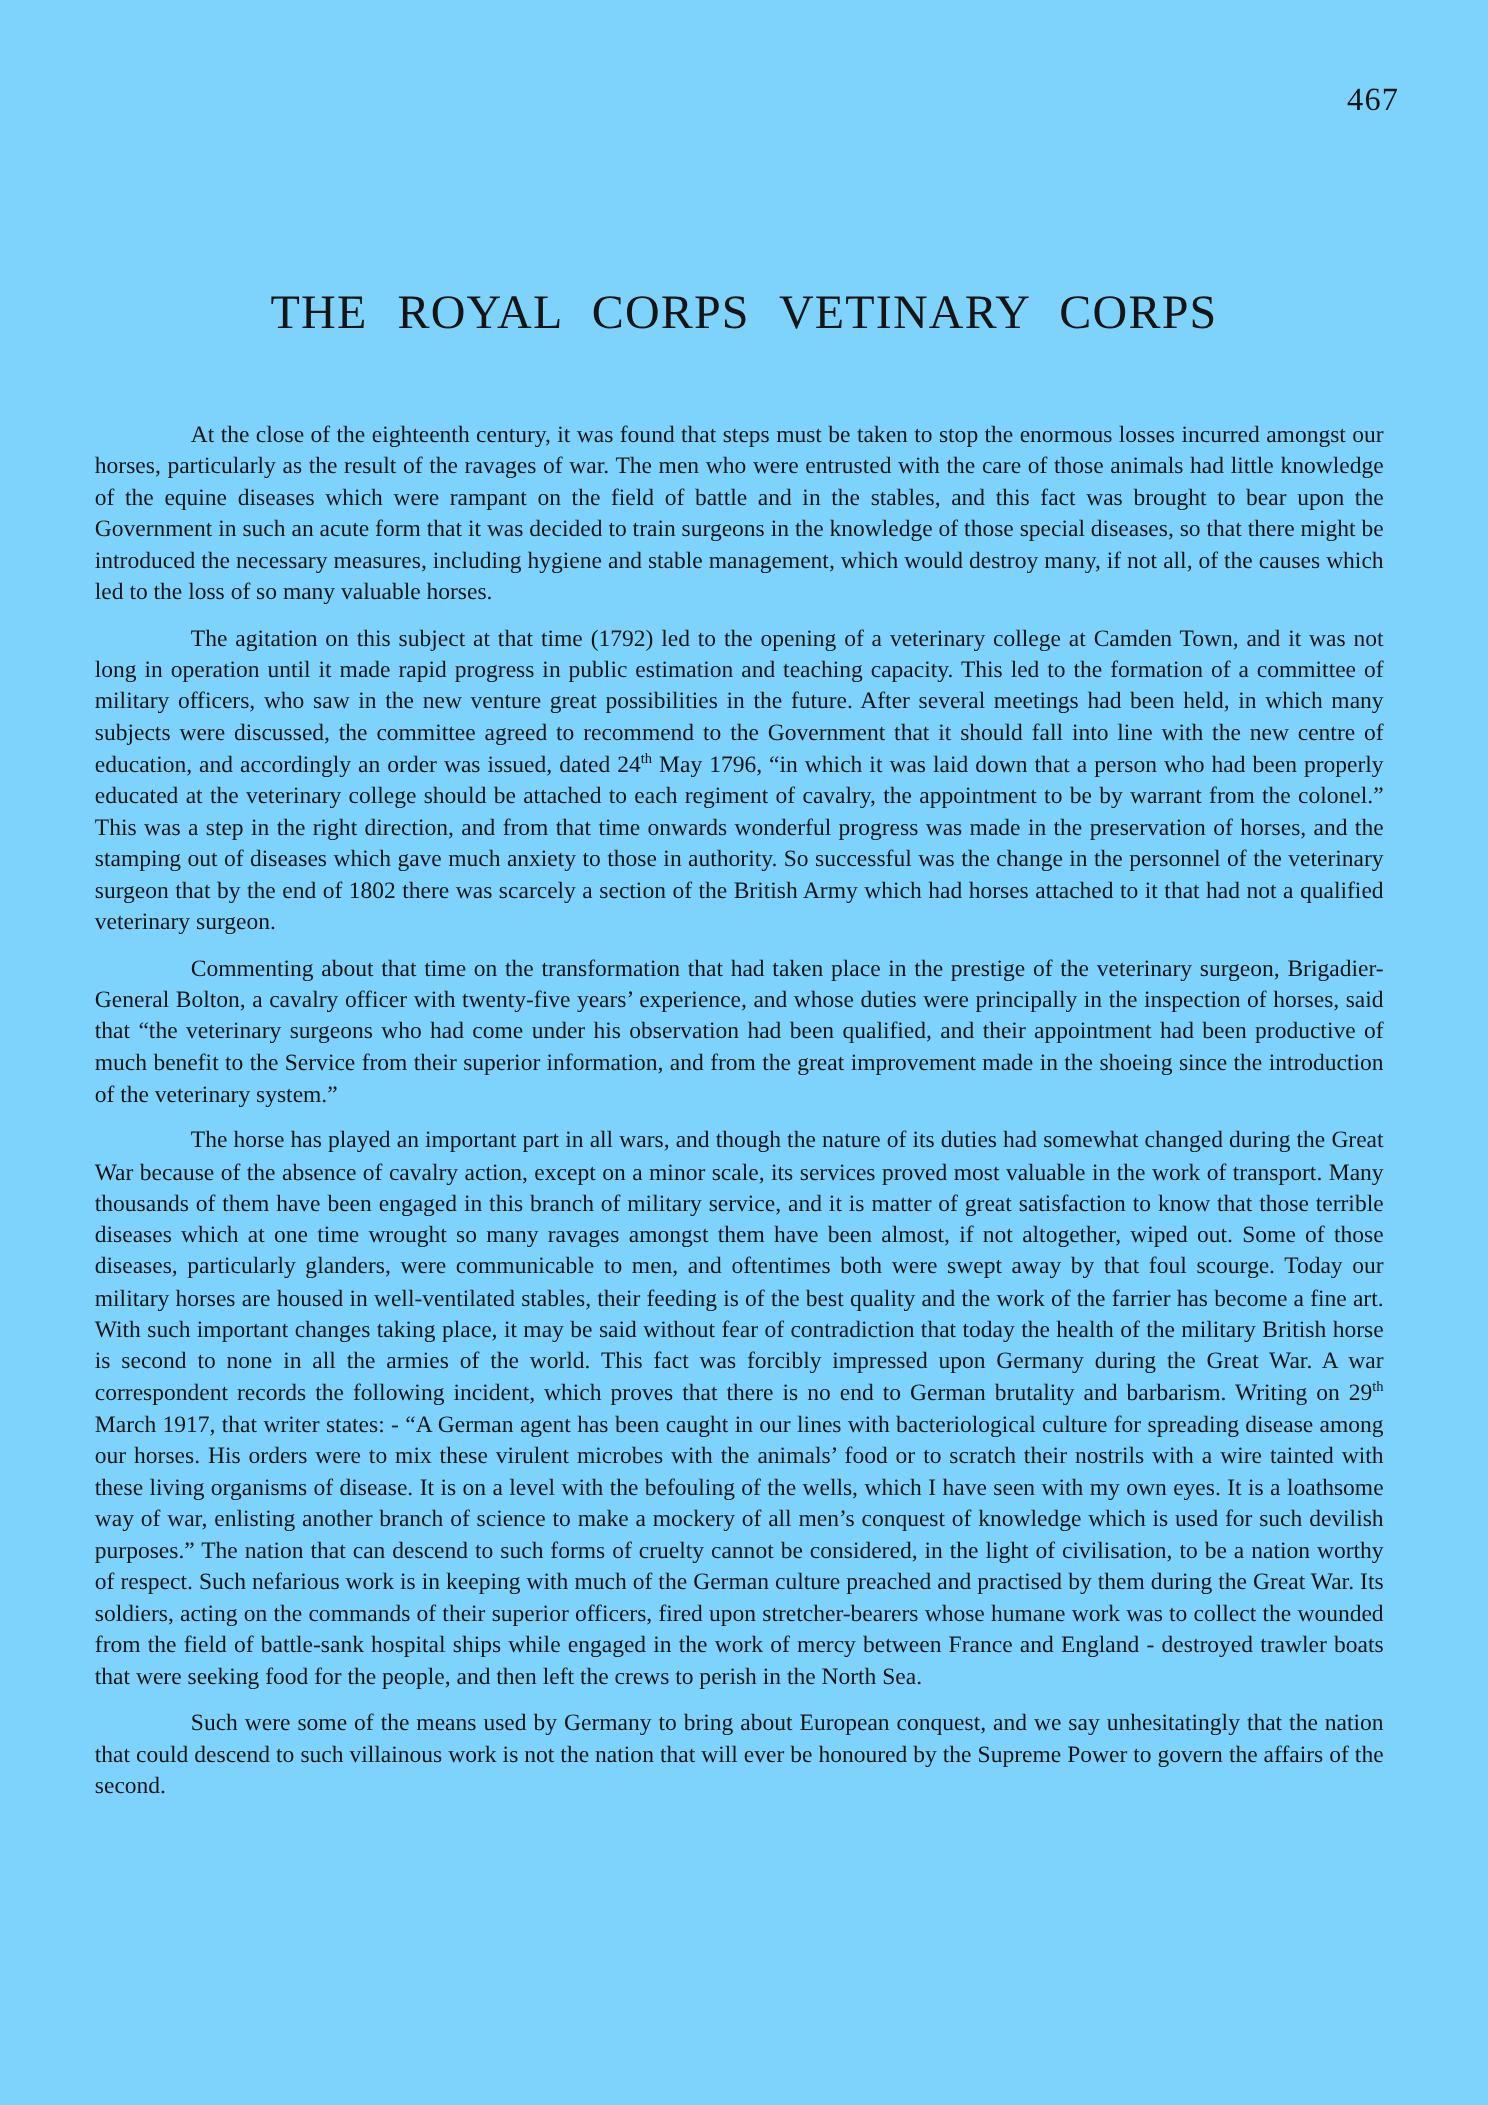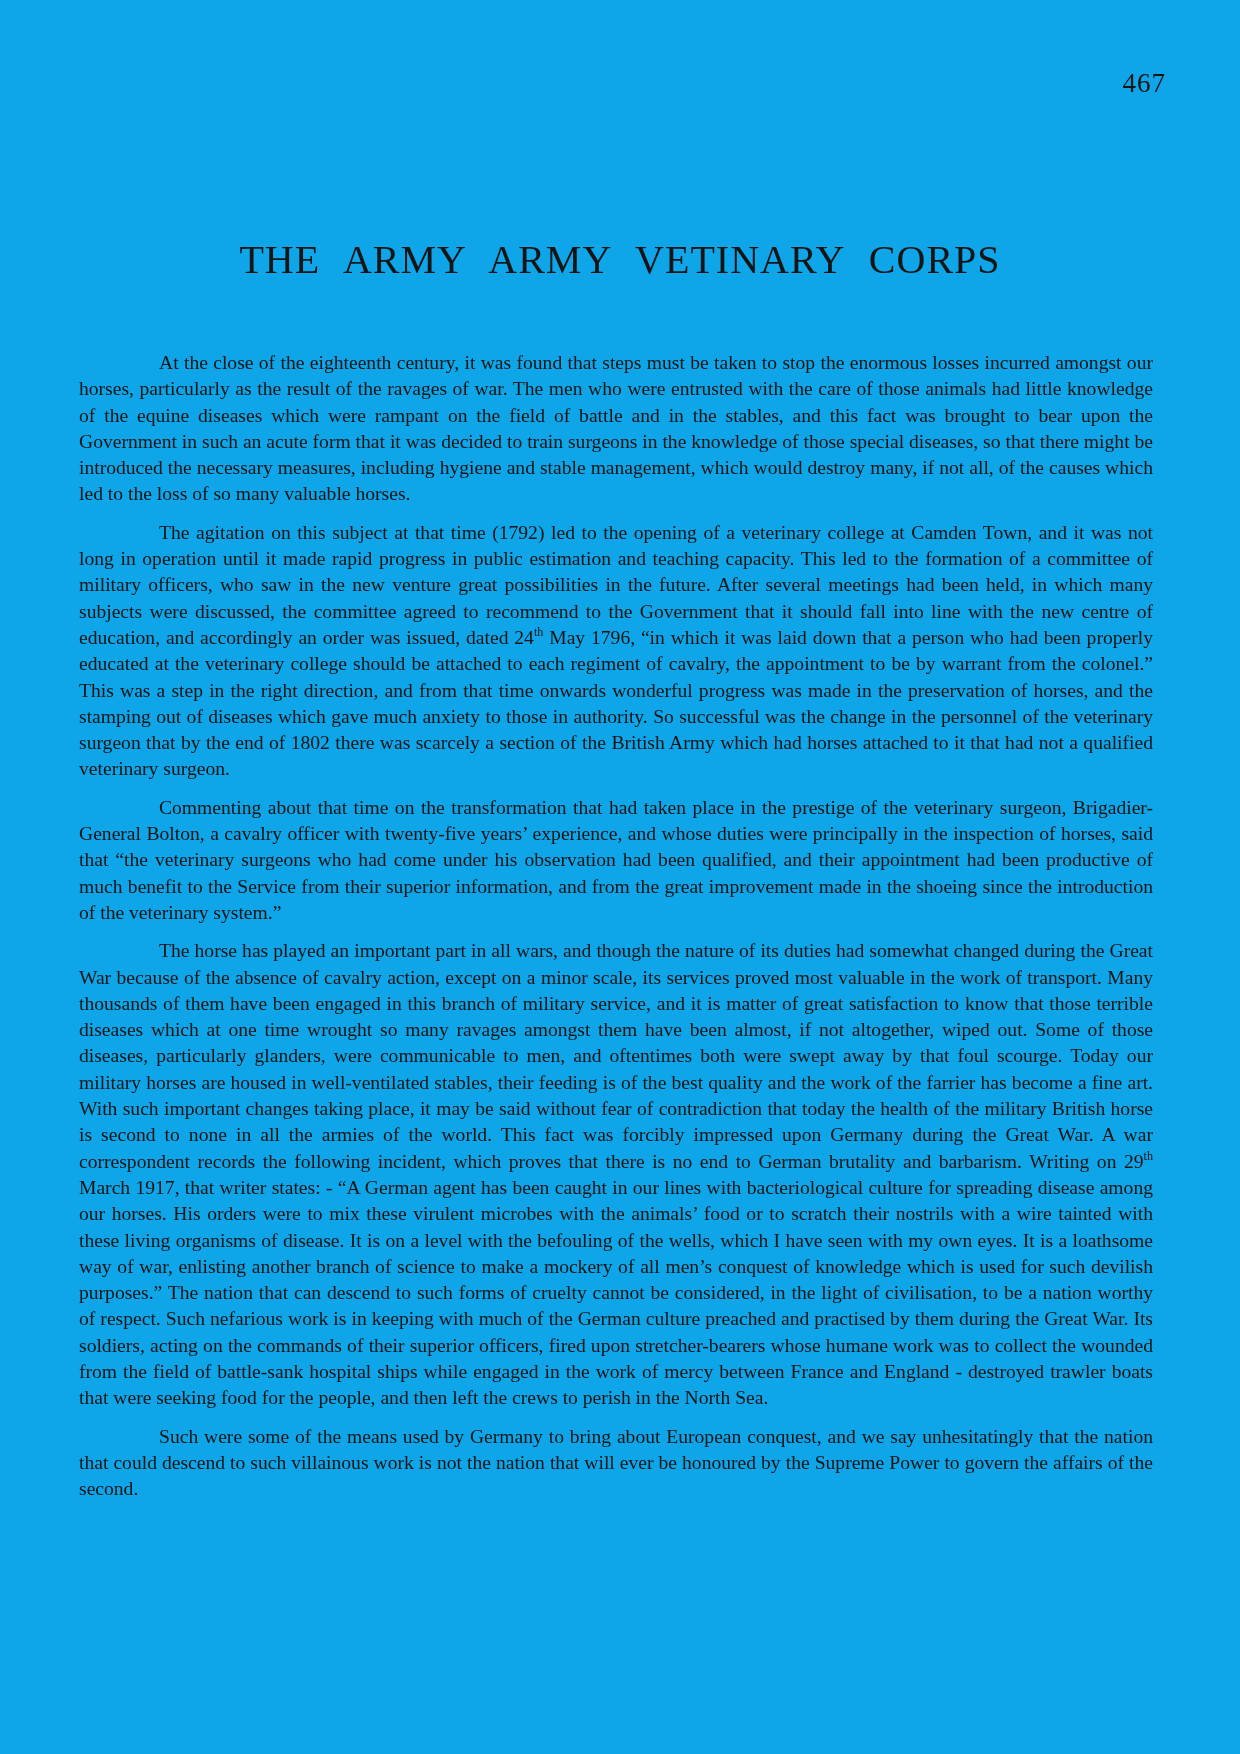--- a/index.html
+++ b/index.html
@@ -4,21 +4,21 @@
 <style>
   html, body {
     margin: 0;
     padding: 0;
     background: #ffffff;
   }
   .page {
     position: relative;
     width: 1240px;
     height: 1754px;
-    background: #0ea5e9;
+    background: #7dd3fc;
     font-family: "Liberation Serif", "DejaVu Serif", serif;
     color: #151515;
     overflow: hidden;
     text-decoration: underline;
   }
   .page-number {
     position: absolute;
     top: 68px;
     right: 74px;
     font-size: 27px;
@@ -56,21 +56,21 @@
     line-height: 0;
     vertical-align: super;
   }
 </style>
 </head>
 <body>
 
 <div class="page">
   <div class="page-number">467</div>
 
-  <h1 class="doc-title">THE ARMY ARMY VETINARY CORPS</h1>
+  <h1 class="doc-title">THE ROYAL CORPS VETINARY CORPS</h1>
 
   <div class="doc-body">
       <p class="para"><span>At the close of the eighteenth century, it was found that steps must be taken to stop the enormous losses incurred amongst our horses, particularly as the result of the ravages of war.  The men who were entrusted with the care of those animals had little knowledge of the equine diseases which were rampant on the field of battle and in the stables, and this fact was brought to bear upon the Government in such an acute form that it was decided to train surgeons in the knowledge of those special diseases, so that there might be introduced the necessary measures, including hygiene and stable management, which would destroy many, if not all, of the causes which led to the loss of so many valuable horses.</span></p>
       <p class="para"><span>The agitation on this subject at that time (1792) led to the opening of a veterinary college at Camden Town, and it was not long in operation until it made rapid progress in public estimation and teaching capacity.  This led to the formation of a committee of military officers, who saw in the new venture great possibilities in the future.  After several meetings had been held, in which many subjects were discussed, the committee agreed to recommend to the Government that it should fall into line with the new centre of education, and accordingly an order was issued, dated 24</span><sup>th</sup><span> May 1796, “in which it was laid down that a person who had been properly educated at the veterinary college should be attached to each regiment of cavalry, the appointment to be by warrant from the colonel.”  This was a step in the right direction, and from that time onwards wonderful progress was made in the preservation of horses, and the stamping out of diseases which gave much anxiety to those in authority.  So successful was the change in the personnel of the veterinary surgeon that by the end of 1802 there was scarcely a section of the British Army which had horses attached to it that had not a qualified veterinary surgeon.</span></p>
       <p class="para"><span>Commenting about that time on the transformation that had taken place in the prestige of the veterinary surgeon, Brigadier-General Bolton, a cavalry officer with twenty-five years’ experience, and whose duties were principally in the inspection of horses, said that “the veterinary surgeons who had come under his observation had been qualified, and their appointment had been productive of much benefit to the Service from their superior information, and from the great improvement made in the shoeing since the introduction of the veterinary system.”</span></p>
       <p class="para"><span>The horse has played an important part in all wars, and though the nature of its duties had somewhat changed during the Great War because of the absence of cavalry action, except on a minor scale, its services proved most valuable in the work of transport.  Many thousands of them have been engaged in this branch of military service, and it is matter of great satisfaction to know that those terrible diseases which at one time wrought so many ravages amongst them have been almost, if not altogether, wiped out.  Some of those diseases, particularly glanders, were communicable to men, and oftentimes both were swept away by that foul scourge.  Today our military horses are housed in well-ventilated stables, their feeding is of the best quality and the work of the farrier has become a fine art.  With such important changes taking place, it may be said without fear of contradiction that today the health of the military British horse is second to none in all the armies of the world.  This fact was forcibly impressed upon Germany during the Great War.  A war correspondent records the following incident, which proves that there is no end to German brutality and barbarism.  Writing on 29</span><sup>th</sup><span> March 1917, that writer states: - “A German agent has been caught in our lines with bacteriological culture for spreading disease among our horses.  His orders were to mix these virulent microbes with the animals’ food or to scratch their nostrils with a wire tainted with these living organisms of disease.  It is on a level with the befouling of the wells, which I have seen with my own eyes.  It is a loathsome way of war, enlisting another branch of science to make a mockery of all men’s conquest of knowledge which is used for such devilish purposes.”  The nation that can descend to such forms of cruelty cannot be considered, in the light of civilisation, to be a nation worthy of respect.  Such nefarious work is in keeping with much of the German culture preached and practised by them during the Great War.  Its soldiers, acting on the commands of their superior officers, fired upon stretcher-bearers whose humane work was to collect the wounded from the field of battle-sank hospital ships while engaged in the work of mercy between France and England - destroyed trawler boats that were seeking food for the people, and then left the crews to perish in the North Sea.</span></p>
       <p class="para"><span>Such were some of the means used by Germany to bring about European conquest, and we say unhesitatingly that the nation that could descend to such villainous work is not the nation that will ever be honoured by the Supreme Power to govern the affairs of the second.</span></p>
     </div>
 </div>
 

